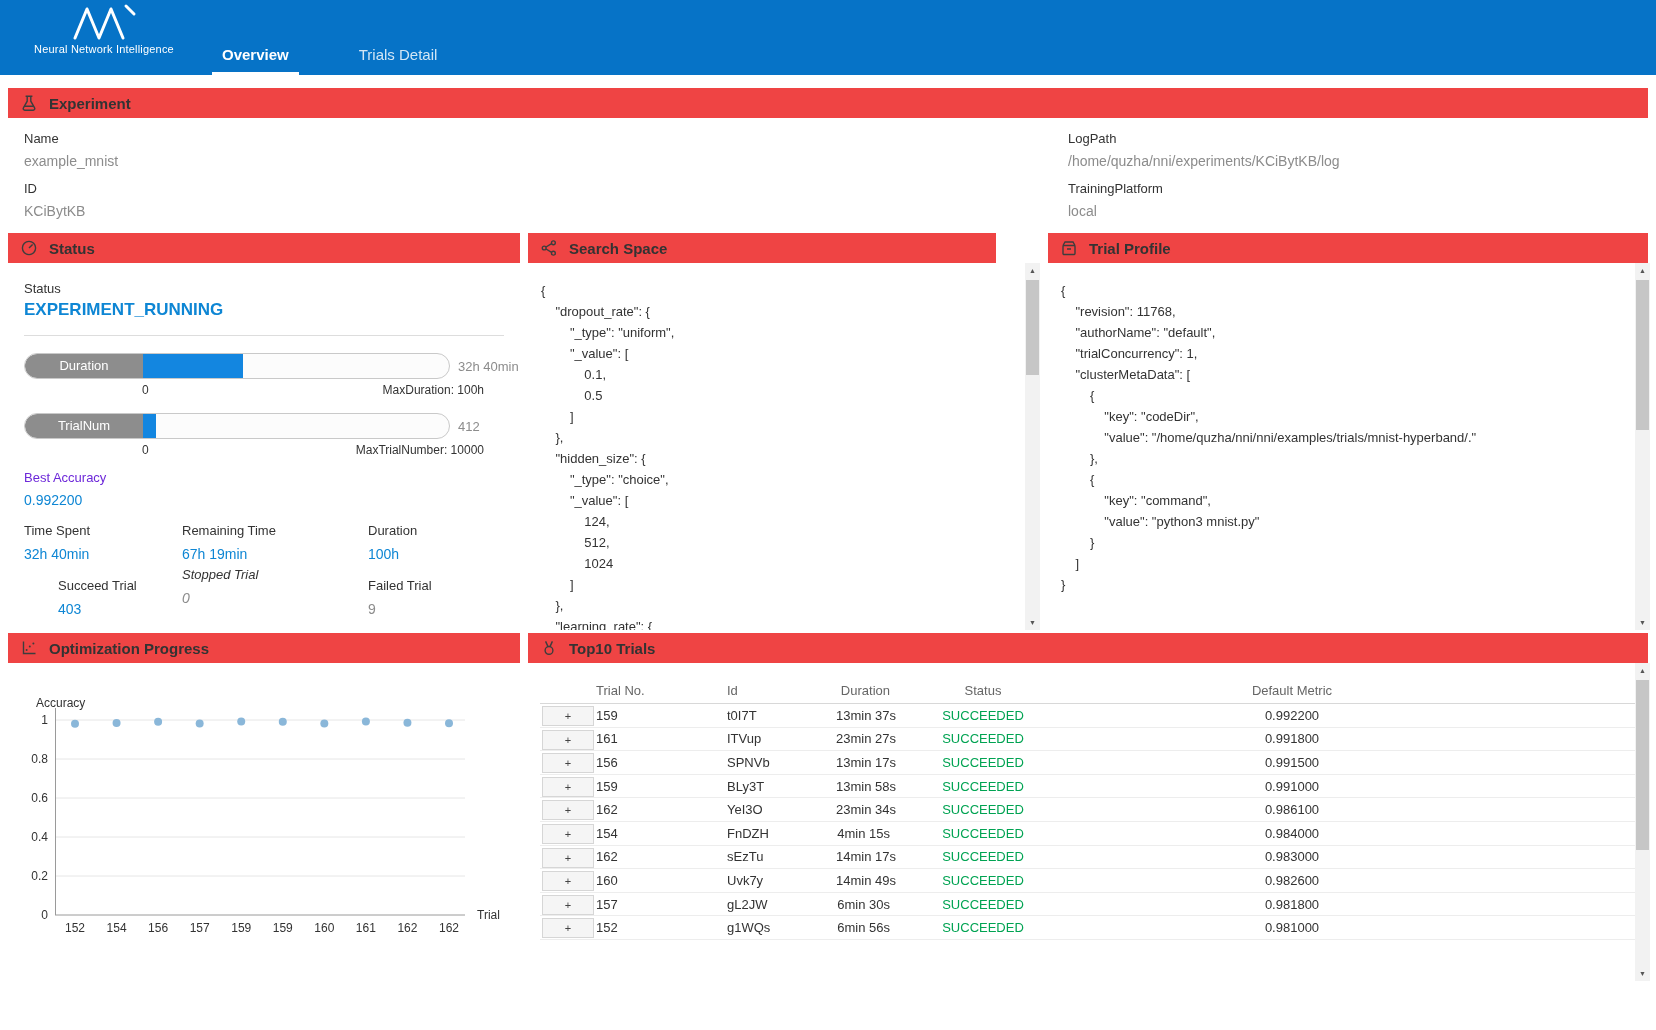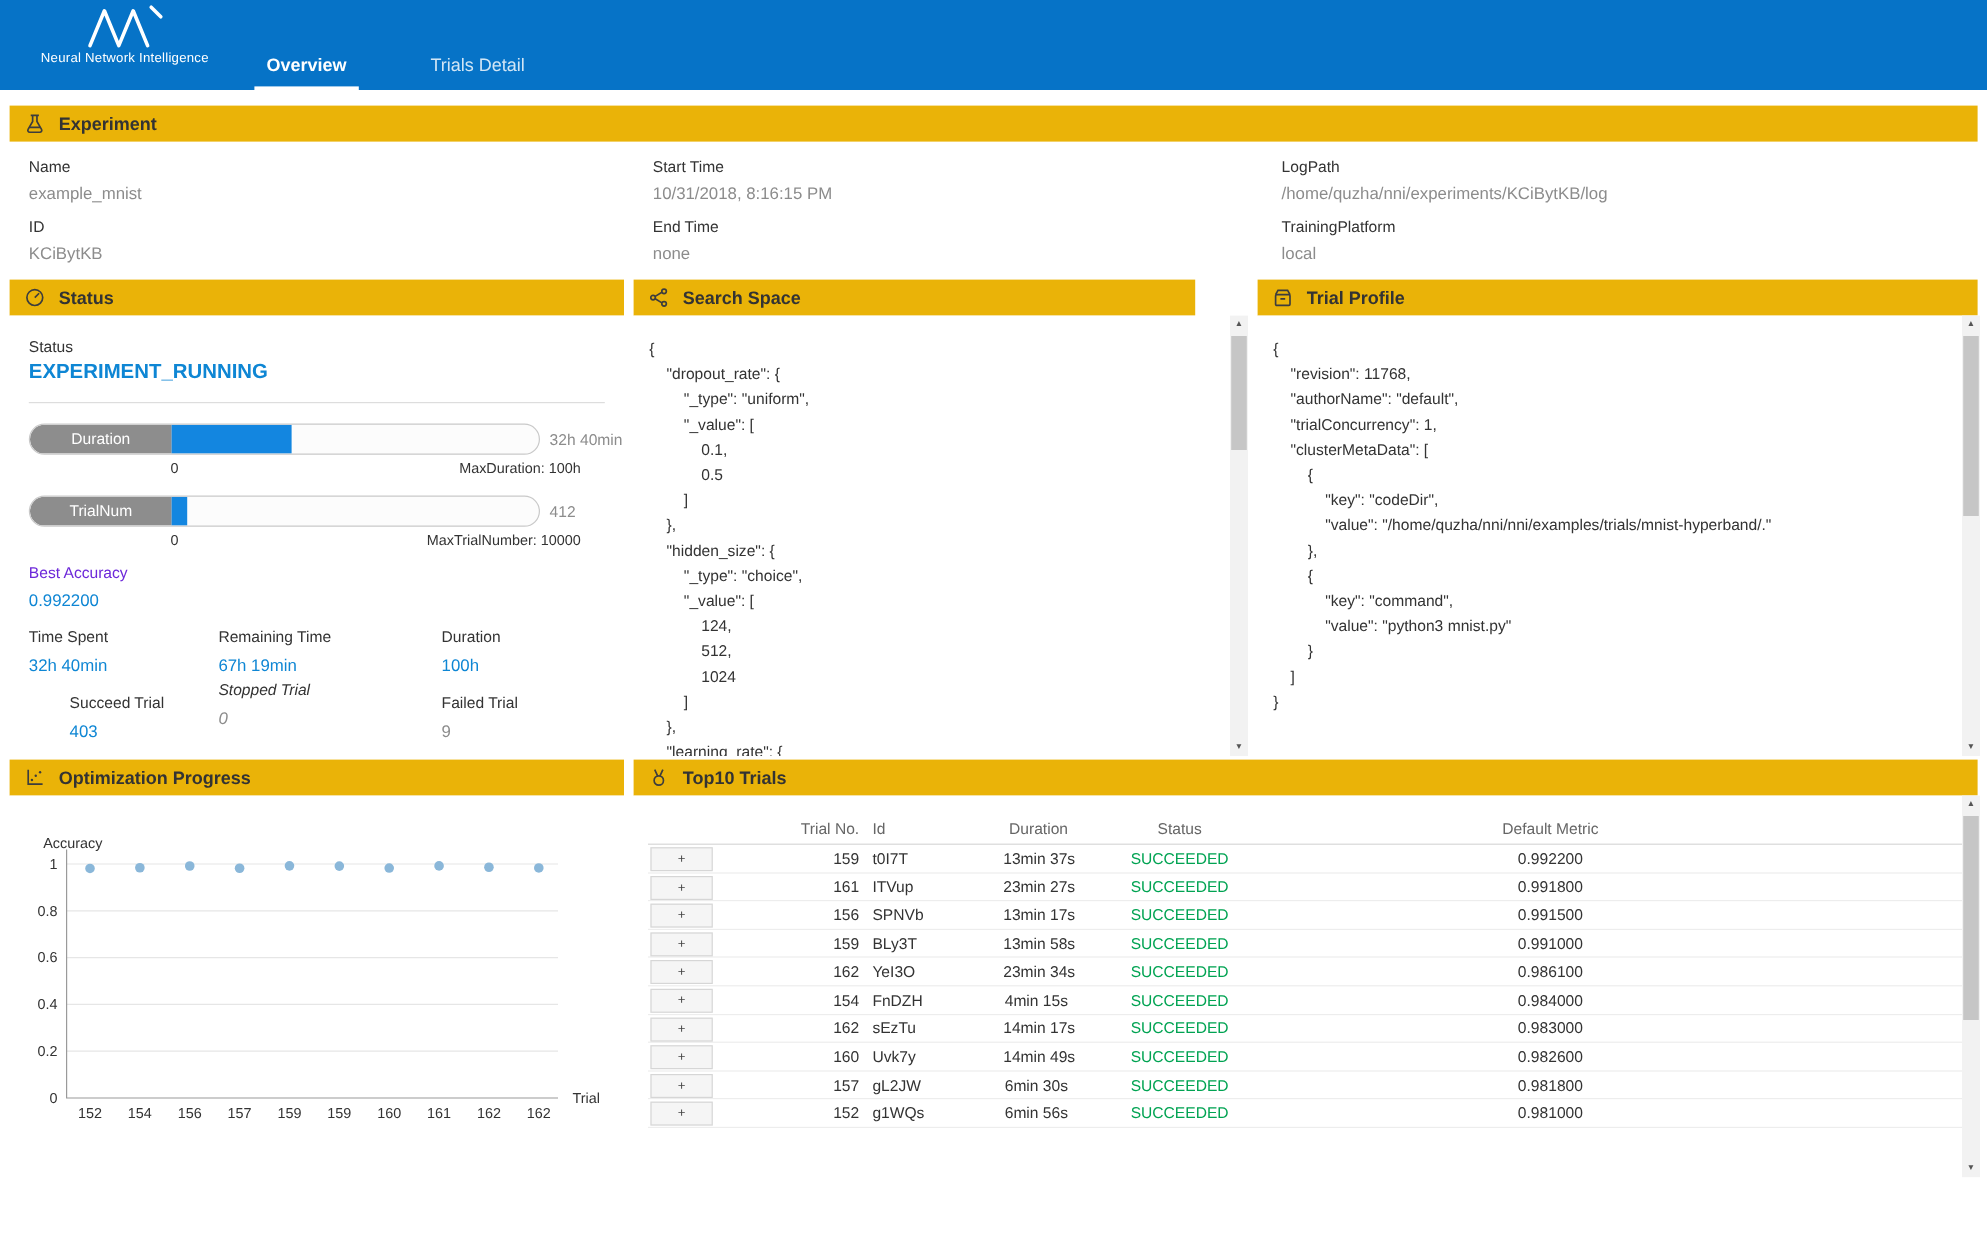--- a/index.html
+++ b/index.html
@@ -10,21 +10,21 @@
   
   .topbar { position:absolute; left:0; top:0; width:1656px; height:75px; background:#0673c7;text-decoration:underline; }
   .brand { position:absolute; left:24px; top:3px; width:160px; text-align:center; }
   .brand svg { display:block; margin:0 auto; }
   .brand-text { color:#fff; font-size:11px; letter-spacing:.2px; white-space:nowrap; }
   .tabs { position:absolute; left:212px; top:0; height:75px; display:flex; align-items:flex-end; gap:50px; }
   .tab { font-size:15px; color:rgba(255,255,255,.82); padding:0 10px 12px; cursor:pointer; }
   .tab.active { color:#fff; font-weight:bold; padding-bottom:9px; border-bottom:3px solid #fff; }
 
   
-  .secbar { position:absolute; height:30px; background:#eab308; display:flex; align-items:center; gap:11px; padding:0 12px; }
+  .secbar { position:absolute; height:30px; background:#ef4444; display:flex; align-items:center; gap:11px; padding:0 12px; }
   .secbar .ttl { font-size:15px; font-weight:bold; color:#333; }
   .secbar svg { flex:none; }
 
   .bar-experiment { left:8px; top:88px; width:1640px; }
   .bar-status  { left:8px;    top:233px; width:512px; }
   .bar-search  { left:528px;  top:233px; width:468px; }
   .bar-profile { left:1048px; top:233px; width:600px; }
   .bar-opt     { left:8px;    top:633px; width:512px; }
   .bar-top10   { left:528px;  top:633px; width:1120px; }
 
@@ -80,21 +80,21 @@
 
   
   .chart-svg { position:absolute; left:0; top:0; font-family:"Liberation Sans", sans-serif; }
 
   
   .t10table { position:absolute; left:12px; top:14px; width:1100px; font-size:13px; }
   .thead { display:flex; align-items:center; height:27px; color:#666; border-bottom:1px solid #d8d8d8; }
   .trow  { display:flex; align-items:center; height:23.6px; color:#333; border-bottom:1px solid #ededed; }
   .cell { flex:none; }
   .c-exp    { width:56px; height:100%; padding:1px 2px; }
-  .c-no     { width:120px; text-align:right; }
+  .c-no     { width:120px; text-align:left; }
   .c-id     { width:120px; padding-left:11px; }
   .c-dur    { width:64px; text-align:right; padding-right:10px; white-space:nowrap; }
   .c-status { width:166px; text-align:center; }
   .c-metric { width:452px; text-align:center; }
   .c-spacer { flex:1; }
   .trow .c-status { color:#00a352; }
   .expand-btn { display:block; width:100%; height:20px; margin-top:1px; background:#f5f5f5; border:1px solid #d6d6d6;
                 font-size:11px; line-height:16px; color:#444; cursor:pointer; font-family:"Liberation Sans", sans-serif; }
 </style>
 </head>
@@ -122,26 +122,20 @@
       <path d="M5.6 2.2 h6.8 M4.6 12.2 h8.8"></path>
     </svg>
     <span class="ttl">Experiment</span>
   </div>
 
   <div class="exp-col exp-c1">
     <div class="flabel">Name</div>
     <div class="fvalue">example_mnist</div>
     <div class="flabel">ID</div>
     <div class="fvalue">KCiBytKB</div>
-  </div>
-  <div class="exp-col exp-c2">
-    <div class="flabel">Start Time</div>
-    <div class="fvalue">10/31/2018, 8:16:15 PM</div>
-    <div class="flabel">End Time</div>
-    <div class="fvalue">none</div>
   </div>
   <div class="exp-col exp-c3">
     <div class="flabel">LogPath</div>
     <div class="fvalue">/home/quzha/nni/experiments/KCiBytKB/log</div>
     <div class="flabel">TrainingPlatform</div>
     <div class="fvalue">local</div>
   </div>
 
   <div class="secbar bar-status">
     <svg width="18" height="18" viewBox="0 0 18 18" fill="none" stroke="#3d3d3d" stroke-width="1.4">

